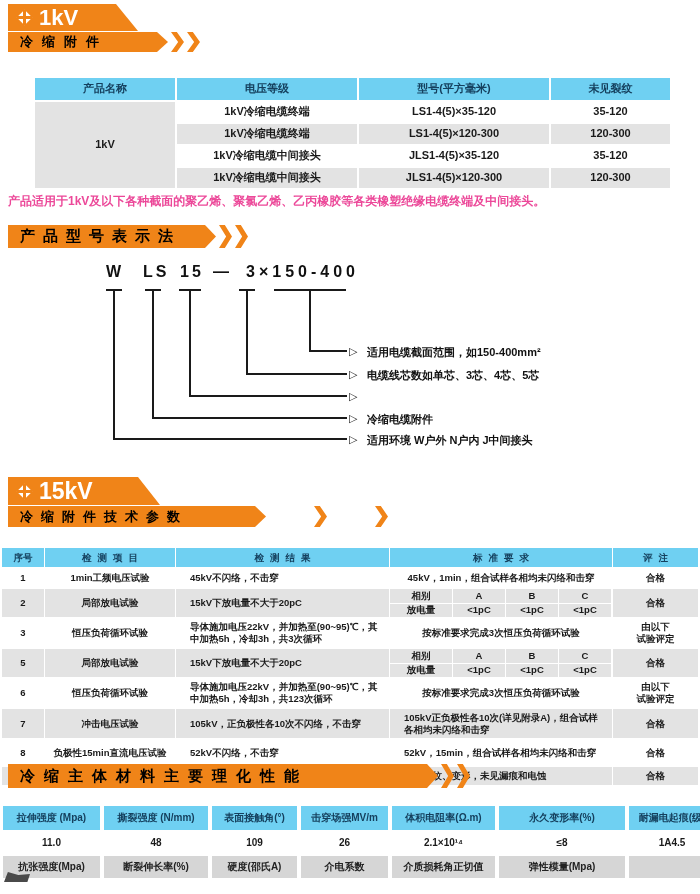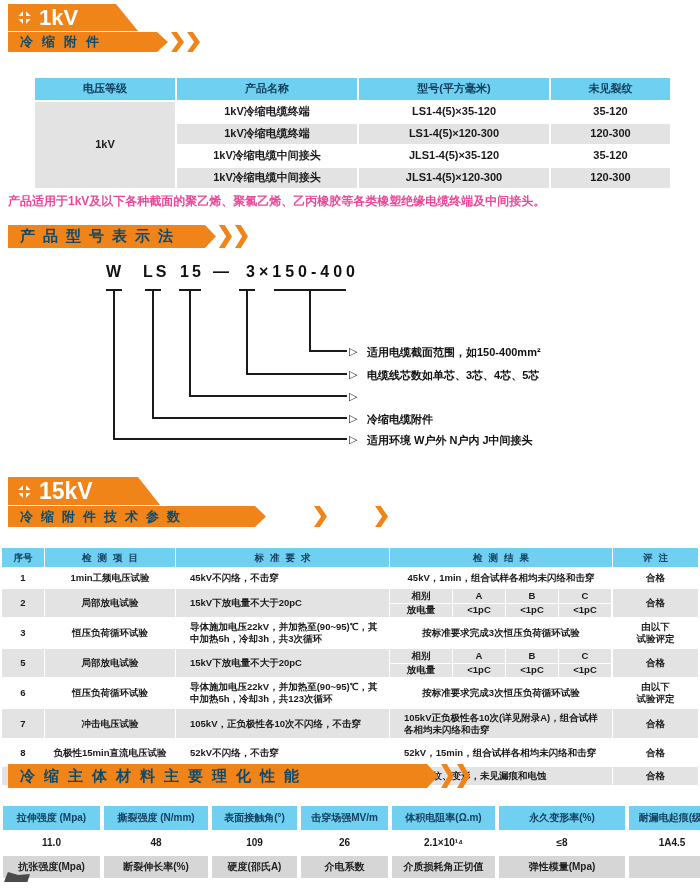--- a/index.html
+++ b/index.html
@@ -8,21 +8,21 @@
   }
   *{box-sizing:border-box;margin:0;padding:0;}
   body{background:#fff;font-family:"Liberation Sans",sans-serif;}
   .page{position:relative;width:700px;height:882px;background:#fff;overflow:hidden;}
   .abs{position:absolute;}
 
   
   .btop{background:var(--orange);color:#fff;font-weight:bold;display:flex;align-items:center;gap:7px;
         padding-left:9px;clip-path:polygon(0 0,calc(100% - 22px) 0,100% 100%,0 100%);}
   .brow{display:flex;align-items:stretch;gap:3px;}
-  .bstrip{background:var(--orange);color:#0c4a6e;font-weight:bold;display:flex;align-items:center;
+  .bstrip{background:var(--orange);color:#000000;font-weight:bold;display:flex;align-items:center;
           padding-left:12px;white-space:nowrap;
           clip-path:polygon(0 0,calc(100% - 11px) 0,100% 50%,calc(100% - 11px) 100%,0 100%);}
   .chev{width:13px;background:var(--orange);
         clip-path:polygon(0 0,45% 0,100% 50%,45% 100%,0 100%,55% 50%);}
   .diamond{position:relative;width:15px;height:15px;display:inline-block;}
   .diamond::before{content:"";position:absolute;inset:2px;background:#fff;transform:rotate(45deg);}
   .diamond::after{content:"";position:absolute;inset:0;
         background:linear-gradient(var(--orange),var(--orange)) center/100% 3px no-repeat,
                    linear-gradient(var(--orange),var(--orange)) center/3px 100% no-repeat;}
 
@@ -60,22 +60,22 @@
       <span>1kV</span>
     </div>
     <div class="brow" style="height:20px;margin-top:1px;">
       <div class="bstrip" style="width:160px;font-size:13px;letter-spacing:9px;">冷缩附件</div>
       <div class="chev"></div>
       <div class="chev"></div>
     </div>
   </div>
 
   <div class="tbl" style="left:35px;top:78px;width:635px;grid-template-columns:140px 180px 190px 119px;grid-template-rows:22px 20px 20px 20px 20px;gap:2px;font-size:11px;">
+    <div class="c hdr">产品名称</div>
     <div class="c hdr">电压等级</div>
-    <div class="c hdr">产品名称</div>
     <div class="c hdr">型号(平方毫米)</div>
     <div class="c hdr">未见裂纹</div>
 
     <div class="c g" style="grid-column:1;grid-row:2 / span 4;">1kV</div>
 
     <div class="c w">1kV冷缩电缆终端</div>
     <div class="c w">LS1-4(5)×35-120</div>
     <div class="c w">35-120</div>
 
     <div class="c g">1kV冷缩电缆终端</div>
@@ -145,22 +145,22 @@
       <div class="bstrip" style="width:258px;font-size:13px;letter-spacing:8px;">冷缩附件技术参数</div>
       <div class="chev"></div>
       <div class="chev"></div>
     </div>
   </div>
 
   <div class="tbl" style="left:2px;top:548px;width:696px;grid-template-columns:42px 130px 213px 222px 85px;grid-template-rows:19px 20px 28px 30px 28px 30px 29px 27px 18px;gap:1px;font-size:9.5px;">
 
     <div class="c hdr">序号</div>
     <div class="c hdr ls">检测项目</div>
+    <div class="c hdr ls">检测结果</div>
     <div class="c hdr ls">标准要求</div>
-    <div class="c hdr ls">检测结果</div>
     <div class="c hdr ls">评注</div>
 
     <div class="c w">1</div>
     <div class="c w">1min工频电压试验</div>
     <div class="c w left">45kV不闪络，不击穿</div>
     <div class="c w">45kV，1min，组合试样各相均未闪络和击穿</div>
     <div class="c w">合格</div>
 
     <div class="c g">2</div>
     <div class="c g">局部放电试验</div>

